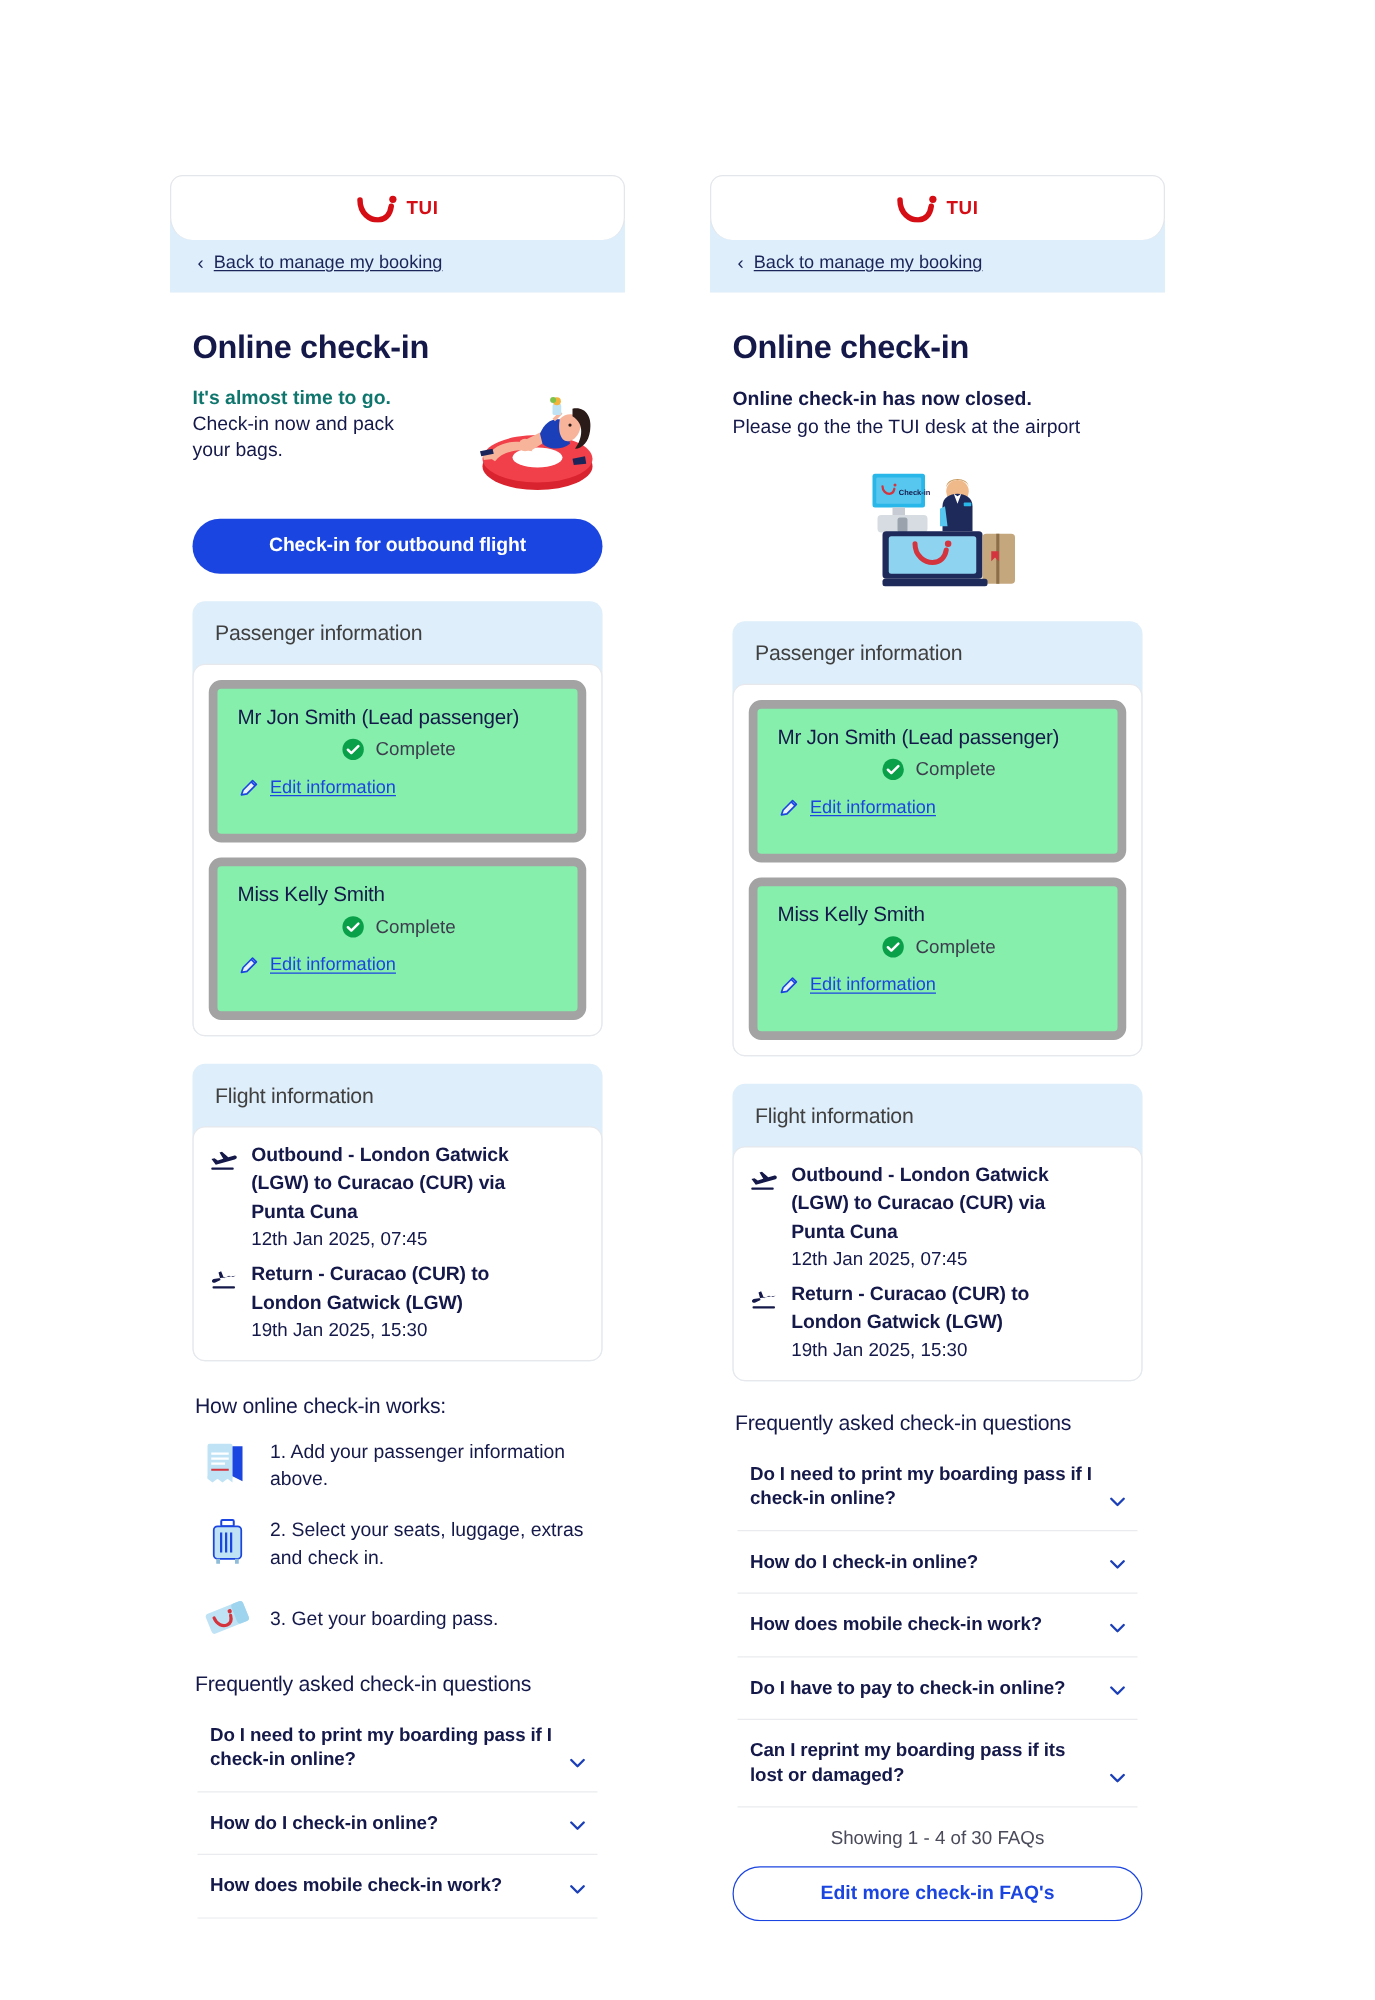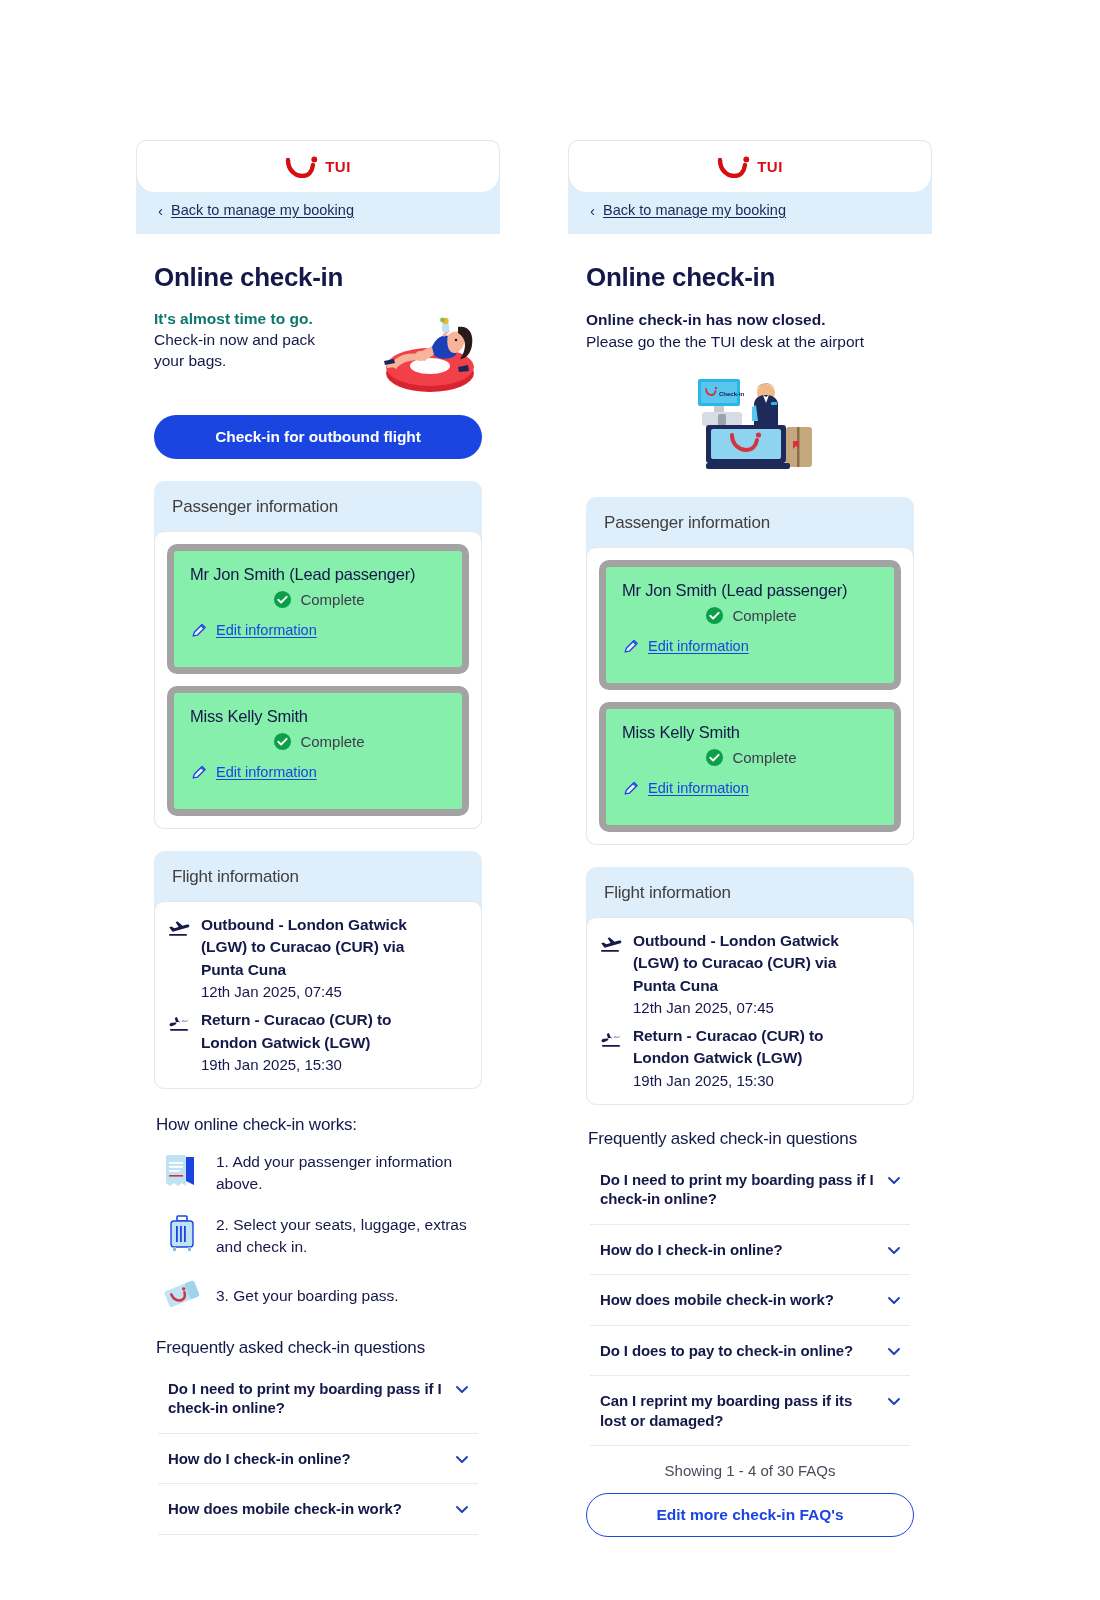--- a/index.html
+++ b/index.html
@@ -228,21 +228,21 @@
   
   .faq-title {
     font-size: 17px;
     color: #15194a;
     margin: 24px 0 6px 2px;
     letter-spacing: -0.2px;
   }
   .faq-list { padding: 0 4px; }
   .faq-item {
     display: flex;
-    align-items: flex-start;
+    align-items: flex-end;
     justify-content: space-between;
     gap: 12px;
     padding: 15px 8px 15px 10px;
     border-bottom: 1px solid #e9ebee;
     cursor: pointer;
   }
   .faq-q {
     font-size: 15px;
     font-weight: bold;
     color: #15194a;
@@ -608,21 +608,21 @@
               <path d="M3 6 L8 11 L13 6" fill="none" stroke="#1b3fb8" stroke-width="1.9" stroke-linecap="round" stroke-linejoin="round"></path>
             </svg>
         </div>
         <div class="faq-item">
           <div class="faq-q">How does mobile check-in work?</div>
           <svg class="chev-down" viewBox="0 0 16 16">
               <path d="M3 6 L8 11 L13 6" fill="none" stroke="#1b3fb8" stroke-width="1.9" stroke-linecap="round" stroke-linejoin="round"></path>
             </svg>
         </div>
         <div class="faq-item">
-          <div class="faq-q">Do I does to pay to check-in online?</div>
+          <div class="faq-q">Do I have to pay to check-in online?</div>
           <svg class="chev-down" viewBox="0 0 16 16">
               <path d="M3 6 L8 11 L13 6" fill="none" stroke="#1b3fb8" stroke-width="1.9" stroke-linecap="round" stroke-linejoin="round"></path>
             </svg>
         </div>
         <div class="faq-item">
           <div class="faq-q">Can I reprint my boarding pass if its lost or damaged?</div>
           <svg class="chev-down" viewBox="0 0 16 16">
               <path d="M3 6 L8 11 L13 6" fill="none" stroke="#1b3fb8" stroke-width="1.9" stroke-linecap="round" stroke-linejoin="round"></path>
             </svg>
         </div>

